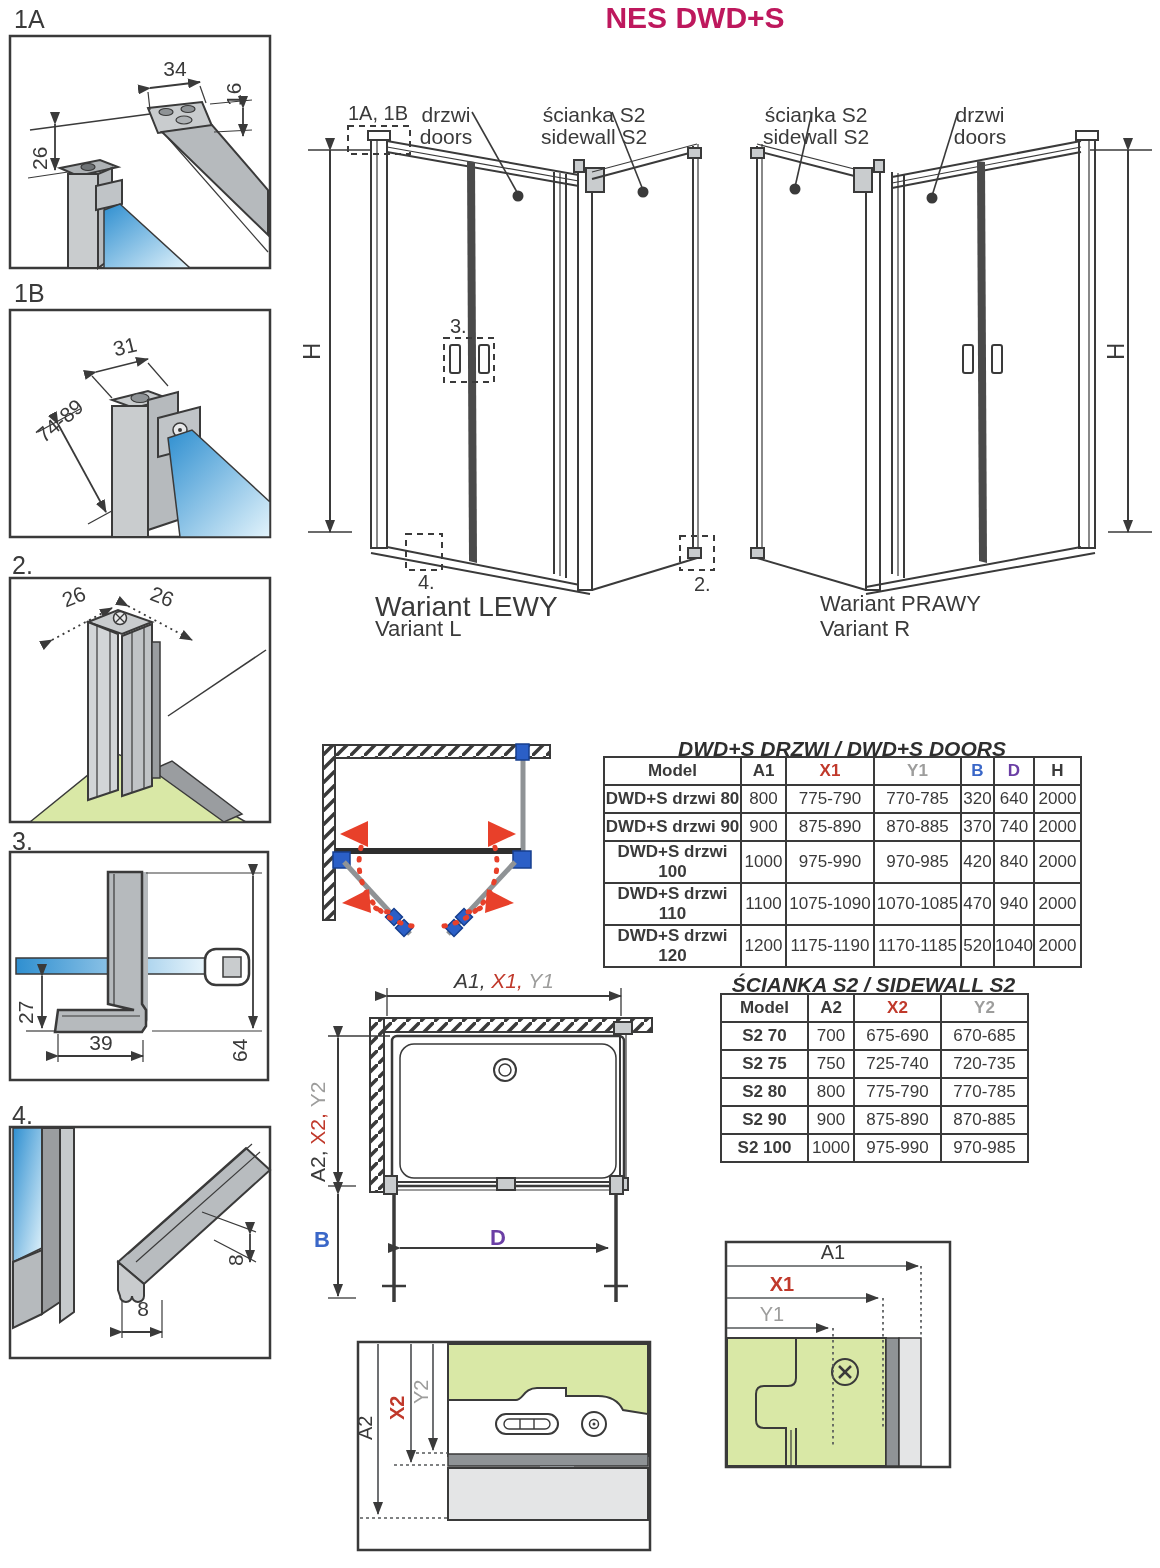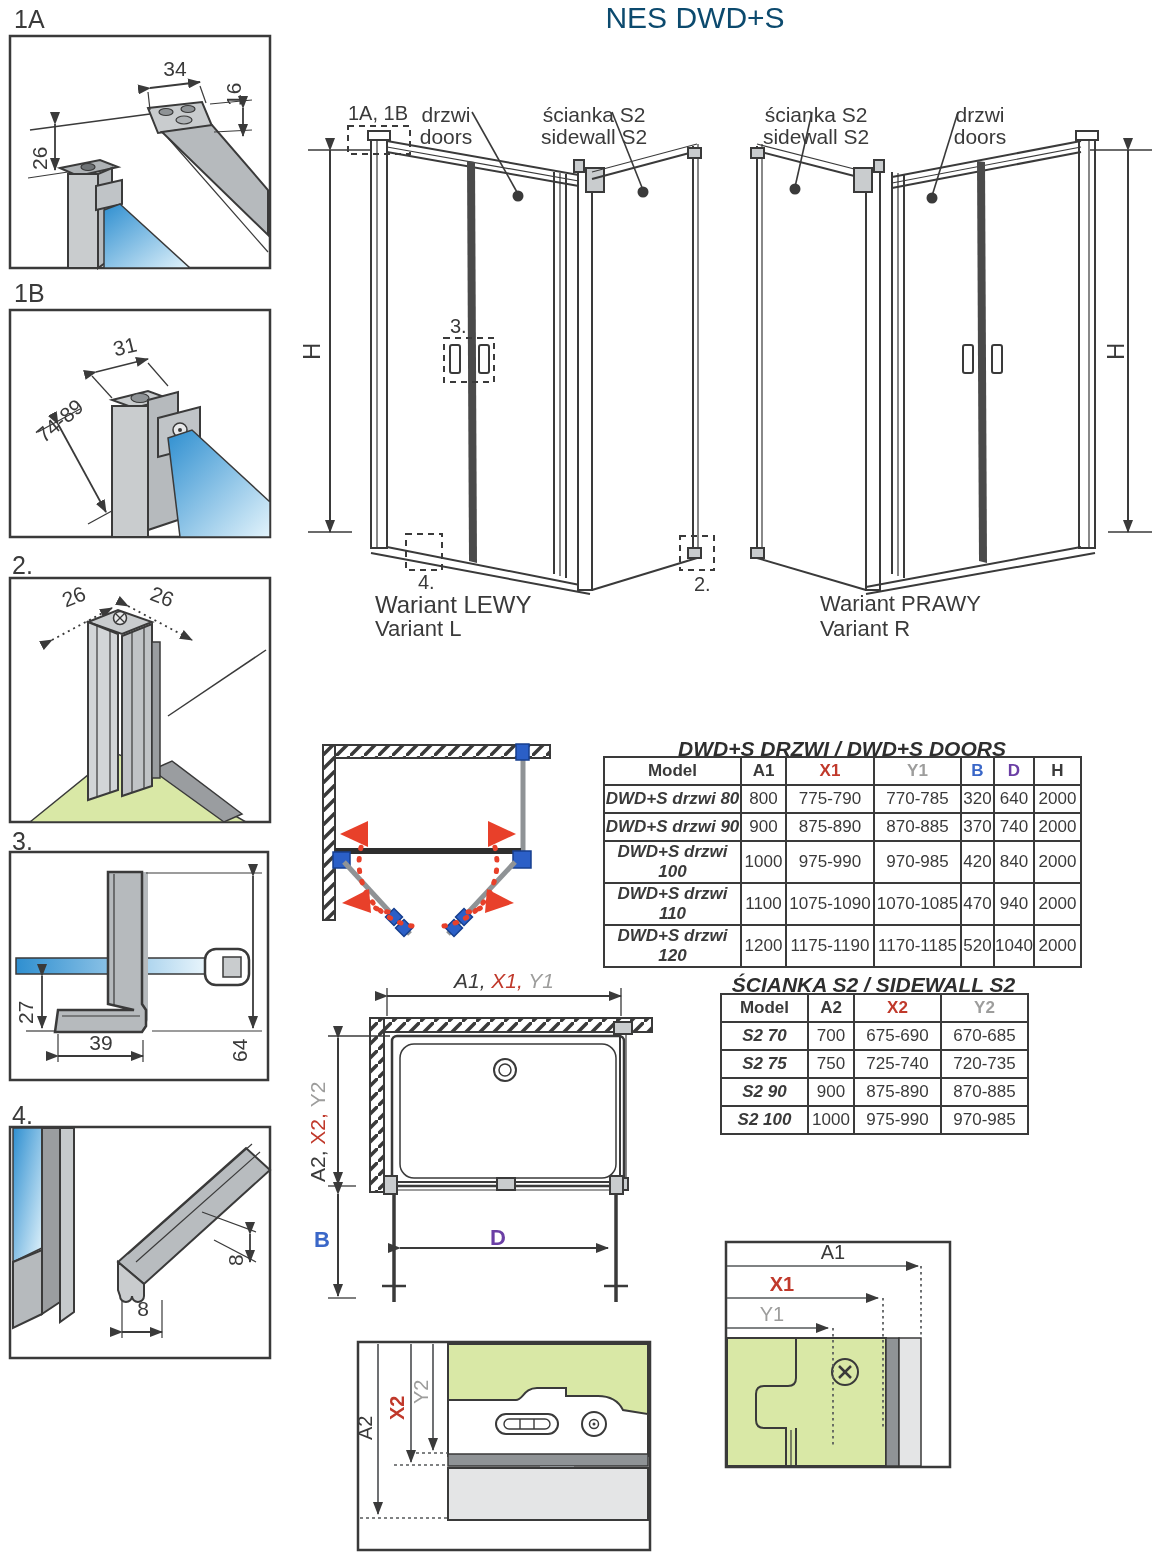--- a/index.html
+++ b/index.html
@@ -16,21 +16,21 @@
   .reflbl{font-size:20px;}
   .red{color:#c0392b;}
   .gray{color:#9d9d9c;}
   .blue{color:#3a67c8;}
   .purple{color:#6b3fa5;}
   
   .spec{position:absolute;z-index:2;border-collapse:collapse;table-layout:fixed;background:#fff;}
   .spec td,.spec th{border:2px solid #3a3a3a;text-align:center;vertical-align:middle;
       font-size:17px;padding:0;height:26px;overflow:hidden;}
   .spec th{font-weight:bold;margin-left:28px;}
-  .spec td.model{font-weight:bold;font-style:italic;margin-top:36px;}
+  .spec td.model{font-weight:bold;margin-top:36px;}
   .tbl-title{position:absolute;z-index:2;font-weight:bold;font-style:italic;font-size:21px;
       text-align:center;color:#2e2e2e;margin-top:13px;}
   .lbl2{font-size:21px;}
 </style>
 </head>
 <body>
 
 <div id="stage">
 
 <svg id="art" width="1160" height="1568" viewBox="0 0 1160 1568">
@@ -381,21 +381,21 @@
       <line x1="727" y1="1266" x2="918" y2="1266" marker-end="url(#ah)"></line>
       <line x1="921" y1="1266" x2="921" y2="1338" stroke-dasharray="2.5,3.5"></line>
       <line x1="727" y1="1298" x2="878" y2="1298" marker-end="url(#ah)"></line>
       <line x1="883" y1="1298" x2="883" y2="1428" stroke-dasharray="2.5,3.5"></line>
       <line x1="727" y1="1328" x2="828" y2="1328" marker-end="url(#ah)"></line>
       <line x1="833" y1="1328" x2="833" y2="1446" stroke-dasharray="2.5,3.5"></line>
     </g>
   </g>
 </svg>
 
-<div class="txt ctr" style="left:545px;top:2px;width:300px;font-size:30px;font-weight:400;color:#0c4a6e;">NES DWD+S</div>
+<div class="txt ctr" style="left:545px;top:2px;width:300px;font-size:30px;font-weight:700;color:#be185d;">NES DWD+S</div>
 
 <div class="txt ctr lbl2" style="left:400px;top:60px;width:92px;">
   <div>drzwi</div><div>doors</div>
 </div>
 <div class="txt ctr lbl2" style="left:538px;top:60px;width:112px;">
   <div>ścianka S2</div><div>sidewall S2</div>
 </div>
 <div class="txt ctr lbl2" style="left:760px;top:60px;width:112px;">
   <div>ścianka S2</div><div>sidewall S2</div>
 </div>
@@ -404,21 +404,21 @@
 </div>
 
 <div class="txt reflbl" style="left:348px;top:103px;">1A, 1B</div>
 <div class="txt reflbl" style="left:450px;top:316px;">3.</div>
 <div class="txt reflbl" style="left:418px;top:572px;">4.</div>
 <div class="txt reflbl" style="left:694px;top:574px;">2.</div>
 
 <div class="vtext" style="left:298px;top:312px;height:48px;font-size:24px;">H</div>
 <div class="vtext" style="left:1102px;top:312px;height:48px;font-size:24px;">H</div>
 
-<div class="txt" style="left:375px;top:592px;font-size:24px;">Wariant LEWY</div>
+<div class="txt" style="left:375px;top:592px;font-size:28px;">Wariant LEWY</div>
 <div class="txt" style="left:375px;top:617px;font-size:22px;">Variant L</div>
 <div class="txt rgt" style="left:820px;top:592px;width:260px;font-size:22px;">Wariant PRAWY</div>
 <div class="txt rgt" style="left:820px;top:617px;width:260px;font-size:22px;">Variant R</div>
 
 <div class="txt boxlbl" style="left:14px;top:6px;">1A</div>
 <div class="txt dim ctr" style="left:152px;top:58px;width:46px;">34</div>
 <div class="vtext dim" style="left:222px;top:64px;height:42px;">16</div>
 <div class="vtext dim" style="left:28px;top:124px;height:46px;">26</div>
 
 <div class="txt boxlbl" style="left:14px;top:280px;">1B</div>
@@ -528,20 +528,26 @@
     <td>675-690</td>
     <td>670-685</td>
   </tr>
   <tr>
     <td class="model">S2 75</td>
     <td>750</td>
     <td>725-740</td>
     <td>720-735</td>
   </tr>
   <tr>
+    <td class="model">S2 80</td>
+    <td>800</td>
+    <td>775-790</td>
+    <td>770-785</td>
+  </tr>
+  <tr>
     <td class="model">S2 90</td>
     <td>900</td>
     <td>875-890</td>
     <td>870-885</td>
   </tr>
   <tr>
     <td class="model">S2 100</td>
     <td>1000</td>
     <td>975-990</td>
     <td>970-985</td>

